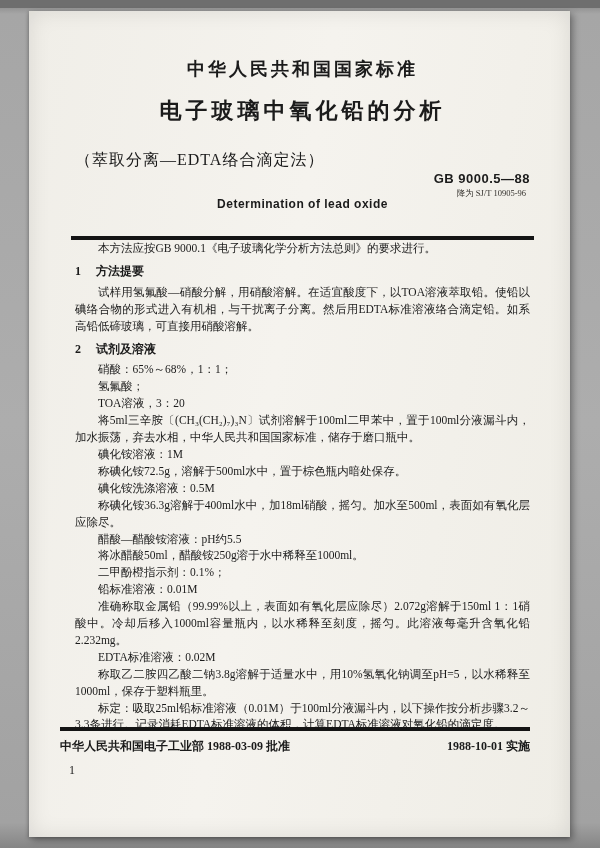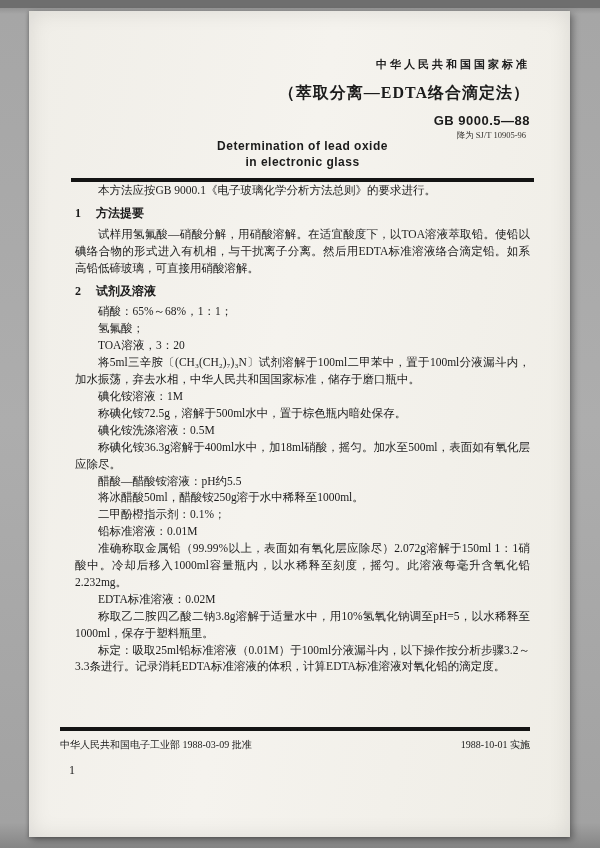--- a/index.html
+++ b/index.html
@@ -20,32 +20,32 @@
     background: #6e6e6e;
   }
   .page {
     position: absolute; left: 29px; top: 11px; width: 541px; height: 826px;
     background: linear-gradient(100deg, #f0eee8 0%, #f5f3ee 45%, #efede6 100%);
     box-shadow: inset 0 0 22px rgba(0,0,0,0.10), 3px 3px 7px rgba(0,0,0,0.35), -1px 1px 3px rgba(0,0,0,0.2);
     padding: 0 40px 0 46px;
   }
   
   .std-label {
-    text-align: right; margin-top: 46px;
-    font-size: 11px; font-weight: bold; letter-spacing: 3px;
+    text-align: center; margin-top: 46px;
+    font-size: 18px; font-weight: bold; letter-spacing: 3px;
   }
   .doc-title {
     text-align: center; margin-top: 15px;
     font-size: 22px; font-weight: bold; letter-spacing: 4px;
   }
   .doc-subtitle {
-    text-align: right; margin-top: 11px;
-    font-size: 16px; font-weight: bold; letter-spacing: 1px;
+    text-align: left; margin-top: 24px;
+    font-size: 16px; font-weight: normal; letter-spacing: 1px;
   }
-  .header-meta { position: relative; height: 60px; margin-top: 9px; }
+  .header-meta { position: relative; height: 60px; }
   .std-code {
     position: absolute; right: 0; top: 0;
     font-family: "Liberation Sans", "DejaVu Sans", sans-serif;
     font-size: 13px; font-weight: bold; letter-spacing: 0.5px;
   }
   .std-note {
     position: absolute; right: 4px; top: 17px;
     font-size: 8.5px; color: #33302c;
   }
   .eng-title {
@@ -63,43 +63,43 @@
     line-height: 16.9px;
     text-align: justify;
   }
   .para { text-indent: 2em; }
   .sec-heading { font-weight: bold; font-size: 12px; margin: 6px 0 4px 0; }
   .sec-num { margin-right: 15px; }
   
   .footer-rule { position: absolute; left: 31px; right: 40px; top: 716px; }
   .footer-row {
     position: absolute; left: 31px; right: 40px; top: 727px;
-    font-weight: normal; font-size: 10px;
+    font-weight: bold; font-size: 12px;
   }
   .footer-impl { position: absolute; right: 0; top: 0; }
   .page-num { position: absolute; left: 40px; top: 752px; font-size: 12px; }
 </style>
 </head>
 <body>
 
 <div class="scan">
   <div class="scan-top-edge"></div>
 
   <div class="page">
 
     <header>
       <div class="std-label">中华人民共和国国家标准</div>
+      <h1 class="doc-title">电子玻璃中氧化铅的分析</h1>
       <div class="doc-subtitle">（萃取分离—EDTA络合滴定法）</div>
 
       <div class="header-meta">
         <div class="std-code">GB 9000.5—88</div>
         <div class="std-note">降为 SJ/T 10905-96</div>
         <div class="eng-title">
           <div>Determination of lead oxide</div>
-          <div>in electronic glass</div>
         </div>
       </div>
 
       <div class="rule header-rule"></div>
     </header>
 
     <main class="doc-body">
       <p class="para">本方法应按GB 9000.1《电子玻璃化学分析方法总则》的要求进行。</p>
 
       <p class="sec-heading">

